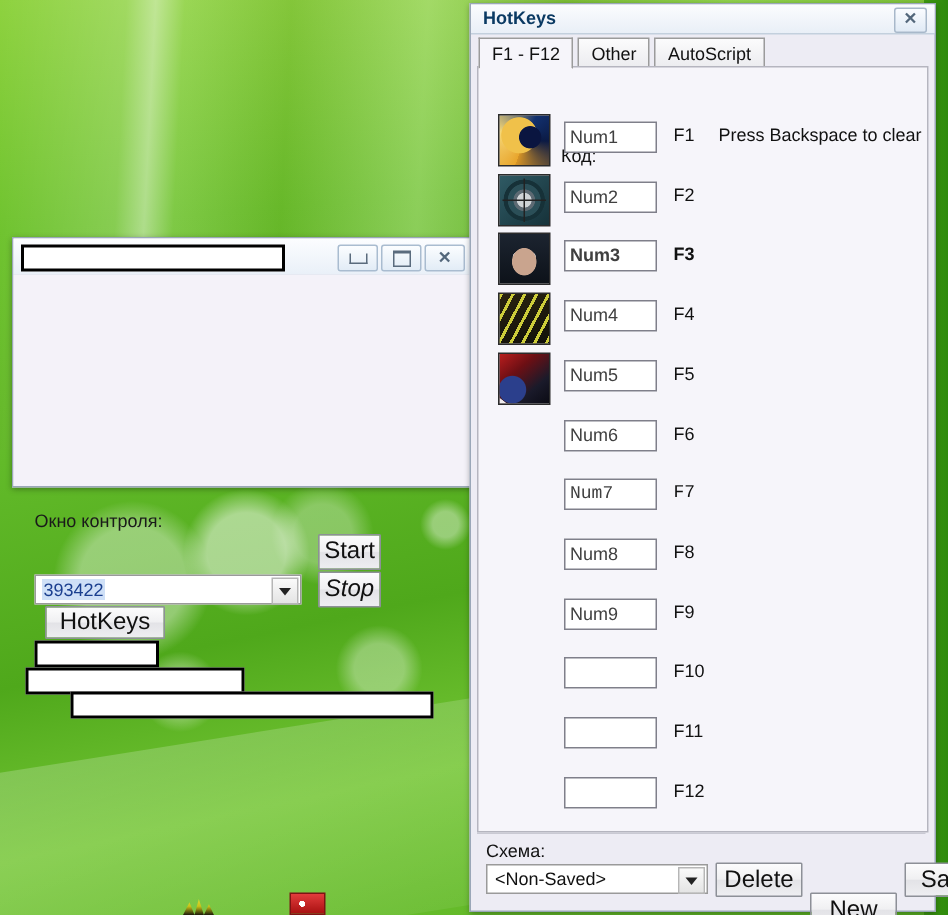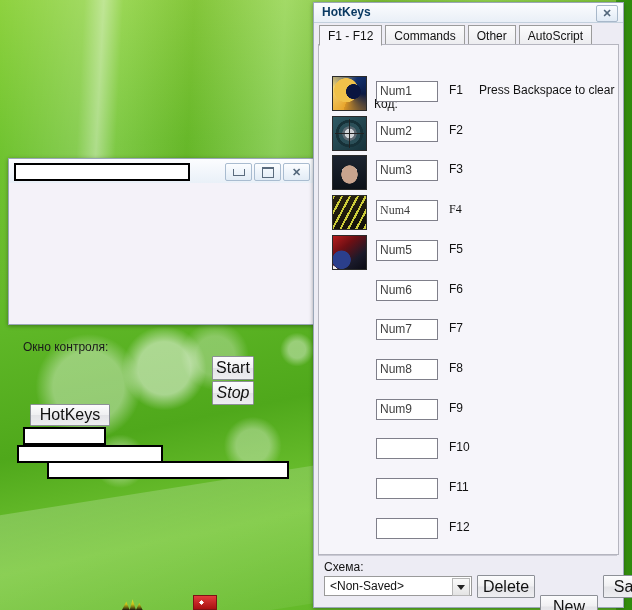--- a/index.html
+++ b/index.html
@@ -191,20 +191,26 @@
       </div>
       <div class="wbtn">
         <span class="glyph-x">✕</span>
       </div>
     </div>
   </div>
   <div class="lw-body"></div>
 
   <div class="lbl-okno">Окно контроля:</div>
 
+  <div class="combo" id="combo-window">
+    <span class="cval">393422</span>
+    <span class="carrow">
+        <i></i>
+      </span>
+  </div>
 
   <div class="btn" id="btn-start">Start</div>
   <div class="btn" id="btn-stop">Stop</div>
 
 
   <div class="btn" id="btn-hotkeys">HotKeys</div>
 
   <div class="blackbox" id="lbox1"></div>
   <div class="blackbox" id="lbox2"></div>
   <div class="blackbox" id="lbox3"></div>
@@ -213,21 +219,20 @@
 <div class="win" id="hotkeys-win">
   <div class="titlebar">
     <div class="title-text">HotKeys</div>
     <div id="hk-close">
       <span>✕</span>
     </div>
   </div>
 
   <div class="tabstrip" id="tabstrip">
       <div class="tab sel">F1 - F12</div>
-      <div class="tab">Commands</div>
       <div class="tab">Other</div>
       <div class="tab">AutoScript</div>
     </div>
 
   <div class="tabpane">
     <div class="lbl-kod">Код:</div>
     <div id="rows">
         <div class="row" style="top: 31px;">
           <div class="icon ico1"></div>
           <div class="code">
@@ -236,48 +241,48 @@
           <div class="fkey">F1</div>
           <div class="hint">Press Backspace to clear</div>
         </div>
         <div class="row" style="top: 70.7px;">
           <div class="icon ico2"></div>
           <div class="code">
             <span>Num2</span>
           </div>
           <div class="fkey">F2</div>
         </div>
-        <div class="row" style="top: 110.4px;">
+        <div class="row" style="top: 110.4px; font-weight: bold;">
           <div class="icon ico3"></div>
           <div class="code">
             <span>Num3</span>
           </div>
           <div class="fkey">F3</div>
         </div>
-        <div class="row" style="top: 150.1px; font-family: Liberation Serif, serif;">
+        <div class="row" style="top: 150.1px;">
           <div class="icon ico4"></div>
           <div class="code">
             <span>Num4</span>
           </div>
           <div class="fkey">F4</div>
         </div>
         <div class="row" style="top: 189.8px;">
           <div class="icon ico5"></div>
           <div class="code">
             <span>Num5</span>
           </div>
           <div class="fkey">F5</div>
         </div>
         <div class="row" style="top: 229.5px;">
           <div class="code">
             <span>Num6</span>
           </div>
           <div class="fkey">F6</div>
         </div>
-        <div class="row" style="top: 269.2px;">
+        <div class="row" style="top: 269.2px; font-family: Liberation Mono, monospace;">
           <div class="code">
             <span>Num7</span>
           </div>
           <div class="fkey">F7</div>
         </div>
         <div class="row" style="top: 308.9px;">
           <div class="code">
             <span>Num8</span>
           </div>
           <div class="fkey">F8</div>

